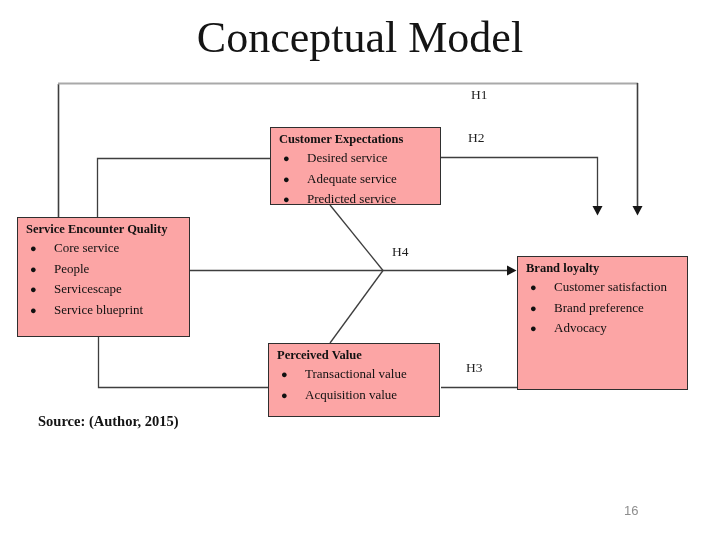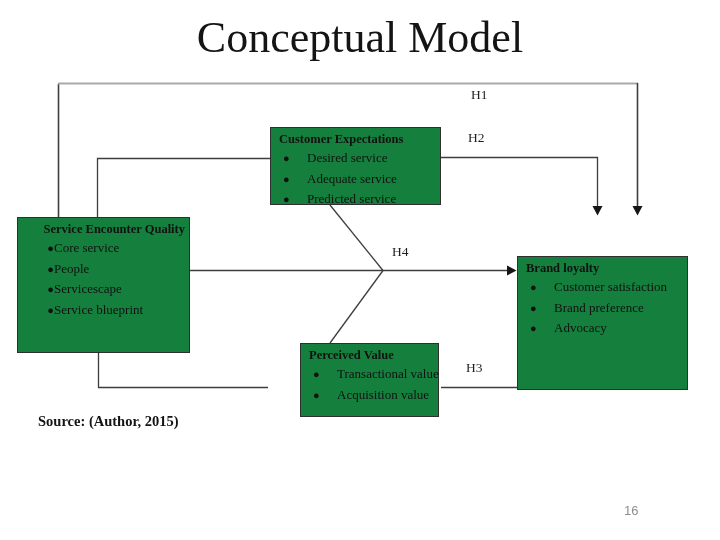--- a/index.html
+++ b/index.html
@@ -8,21 +8,21 @@
 
   .slide-title{
     position:absolute;top:16px;left:0;width:720px;text-align:center;
     font-size:44px;line-height:44px;color:#141414;font-weight:400;
     font-family:"Liberation Serif",serif;
   }
 
   svg.connectors{position:absolute;left:0;top:0;z-index:1;}
 
   .dbox{
-    position:absolute;z-index:2;background:#15803d;
+    position:absolute;z-index:2;background:#fca5a5;
     border:1.4px solid #2f2f2f;box-sizing:border-box;
     padding:3px 4px 0 8px;color:#111111;
   }
   .dbox .box-title{
     font-weight:bold;font-size:12.5px;line-height:17px;
     font-family:"Liberation Serif",serif;white-space:nowrap;
   }
   .box-row{display:flex;align-items:baseline;font-size:13px;line-height:19.5px;white-space:nowrap;}
   .box-row .bullet{width:24px;padding-left:4px;font-size:11px;flex:none;}
 
@@ -63,21 +63,21 @@
     <path d="M330,205 L383,270.5" stroke="#3e3e3e" stroke-width="1.3" fill="none"></path>
     <path d="M330,343 L383,270.5" stroke="#3e3e3e" stroke-width="1.3" fill="none"></path>
     <polygon points="507,265.5 507,275.5 516.5,270.5" fill="#161616"></polygon>
 
     <path d="M98.5,325 L98.5,387.5 L268,387.5" stroke="#3e3e3e" stroke-width="1.3" fill="none"></path>
 
     <path d="M441,387.5 L597.5,387.5 L597.5,334" stroke="#3e3e3e" stroke-width="1.3" fill="none"></path>
     <polygon points="592.5,335.5 602.5,335.5 597.5,326" fill="#161616"></polygon>
   </svg>
 
-  <div class="dbox" style="left:17px;top:217px;width:173px;height:136px;text-align:right;">
+  <div class="dbox" style="left:17px;top:217px;width:173px;height:120px;">
     <div class="box-title">Service Encounter Quality</div>
     <div class="box-row">
       <span class="bullet">●</span>
       <span>Core service</span>
     </div>
     <div class="box-row">
       <span class="bullet">●</span>
       <span>People</span>
     </div>
     <div class="box-row">
@@ -115,21 +115,21 @@
     <div class="box-row">
       <span class="bullet">●</span>
       <span>Brand preference</span>
     </div>
     <div class="box-row">
       <span class="bullet">●</span>
       <span>Advocacy</span>
     </div>
   </div>
 
-  <div class="dbox" style="left:268px;top:343px;width:139px;height:74px;margin-left:32px;">
+  <div class="dbox" style="left:268px;top:343px;width:172px;height:74px;">
     <div class="box-title">Perceived Value</div>
     <div class="box-row">
       <span class="bullet">●</span>
       <span>Transactional value</span>
     </div>
     <div class="box-row">
       <span class="bullet">●</span>
       <span>Acquisition value</span>
     </div>
   </div>

